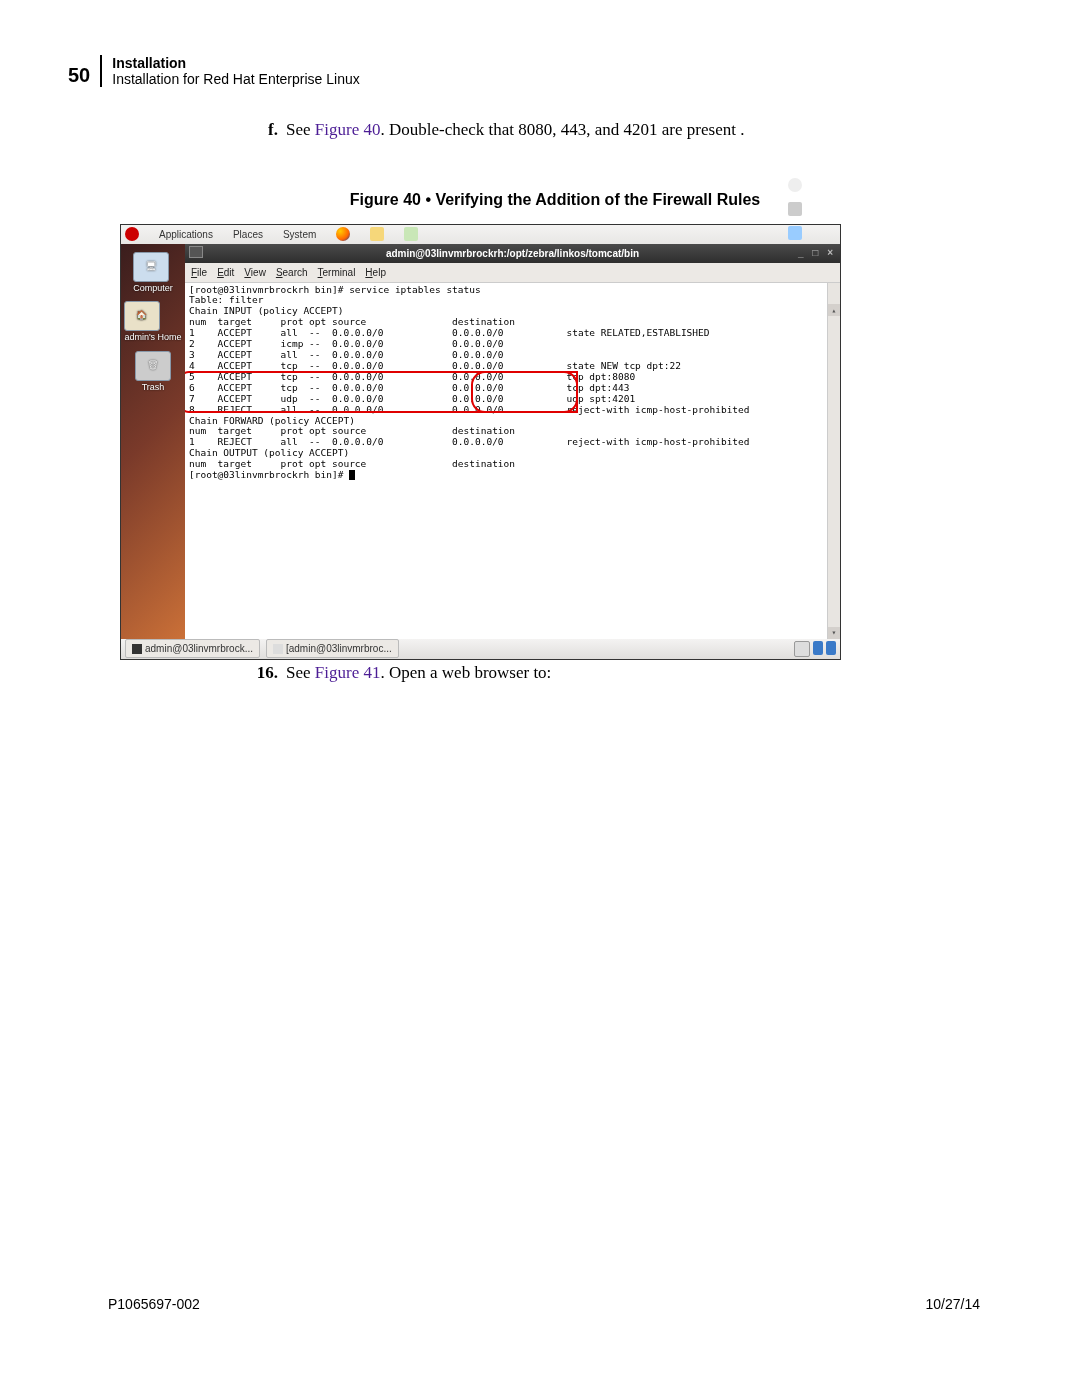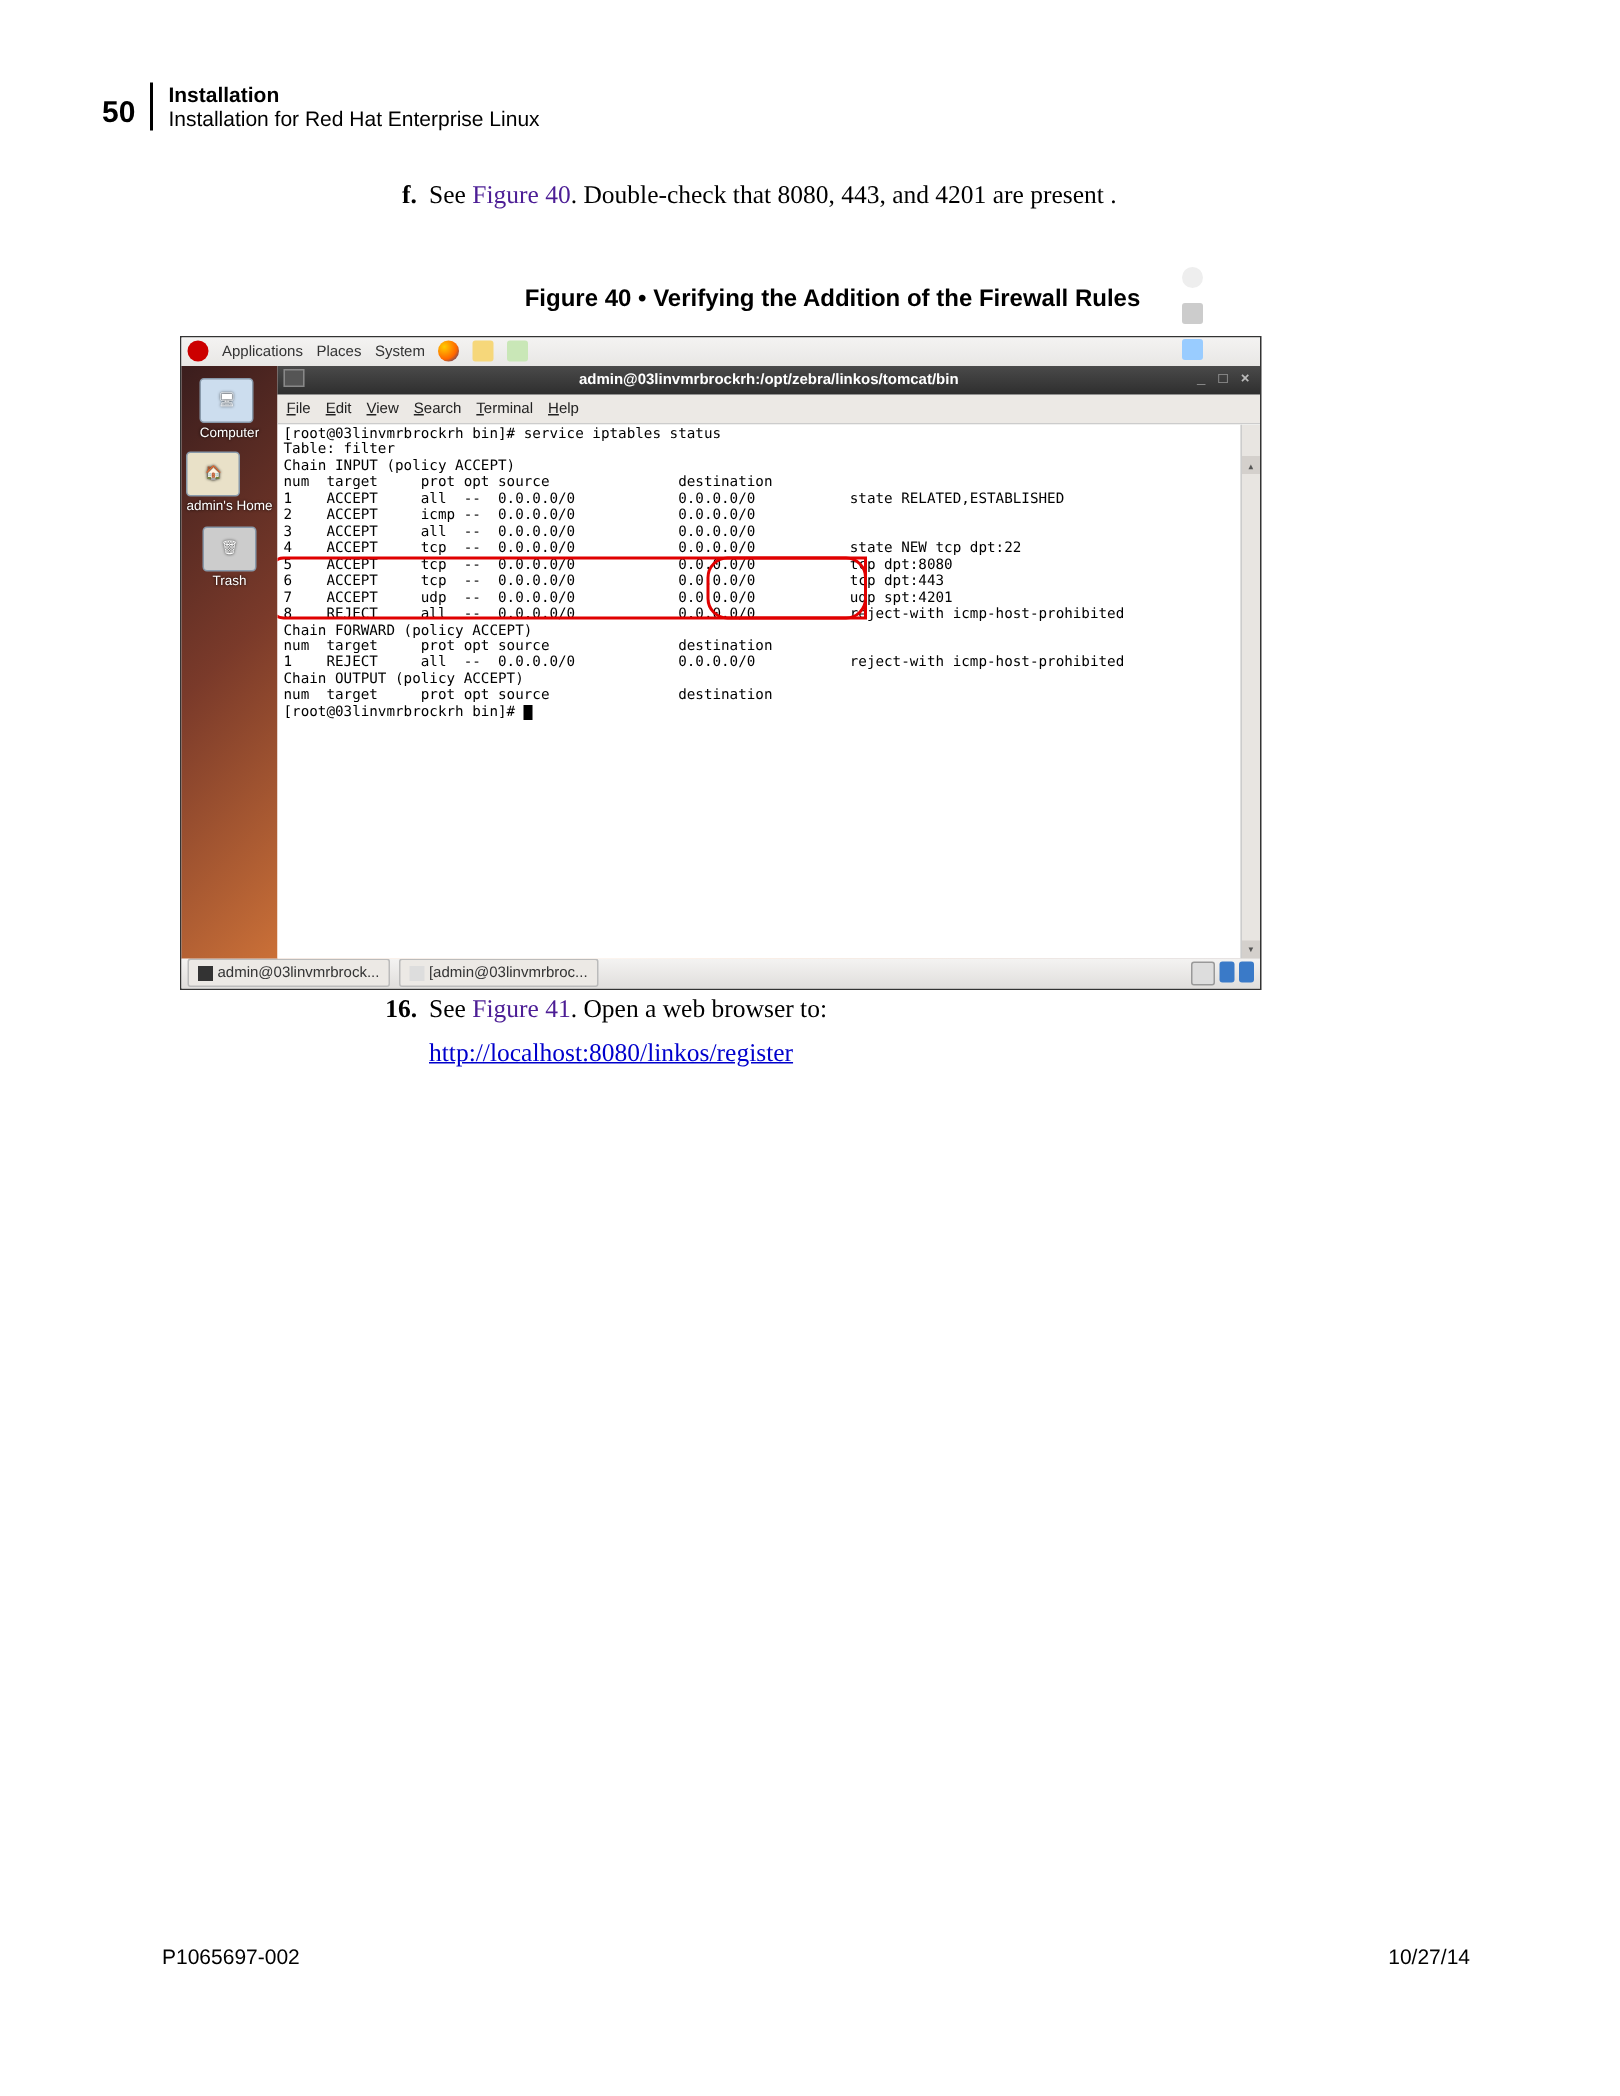--- a/index.html
+++ b/index.html
@@ -60,21 +60,21 @@
     font-family: sans-serif;
     font-size: 10px;
     background: #fff;
   }
   .top-panel {
     background: linear-gradient(#f4f3f2, #e8e7e5);
     height: 19px;
     display: flex;
     align-items: center;
     padding: 0 4px;
-    gap: 9px;
+    gap: 20px;
     color: #333;
   }
   .top-panel .menu-item { cursor: default; }
   .panel-right { margin-left: auto; display:flex; gap:10px; align-items:center;flex-direction:column;}
   .tray-icon {
     width:14px; height:14px; background:#ddd; border-radius:2px; display:inline-block;
   }
   .firefox-icon {
     width:14px;height:14px;border-radius:50%;
     background: radial-gradient(circle at 30% 30%, #ffcc00, #ff6600 60%, #0033aa);
@@ -292,21 +292,18 @@
       </span>
     </div>
   </div>
 
   <div class="step-row" style="">
     <span class="step-label">16.</span>
     <span>
       <span>See </span><span class="figure-link">Figure 41</span><span>. Open a web browser to:</span>
     </span>
   </div>
-  <div style="margin-left:36px;">
-    <a class="link-url">http://localhost:8080/linkos/register</a>
-  </div>
 </div>
 
 <div class="page-footer">
   <span>P1065697-002</span>
   <span>10/27/14</span>
 </div>
 
 </body></html>

